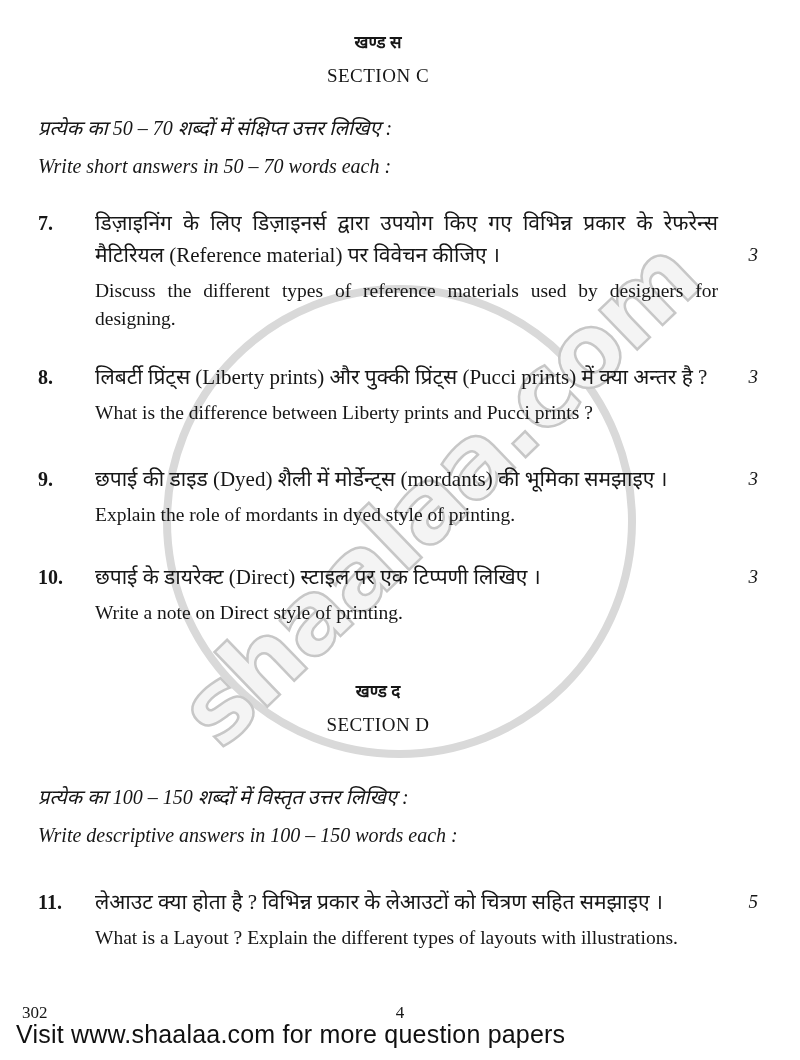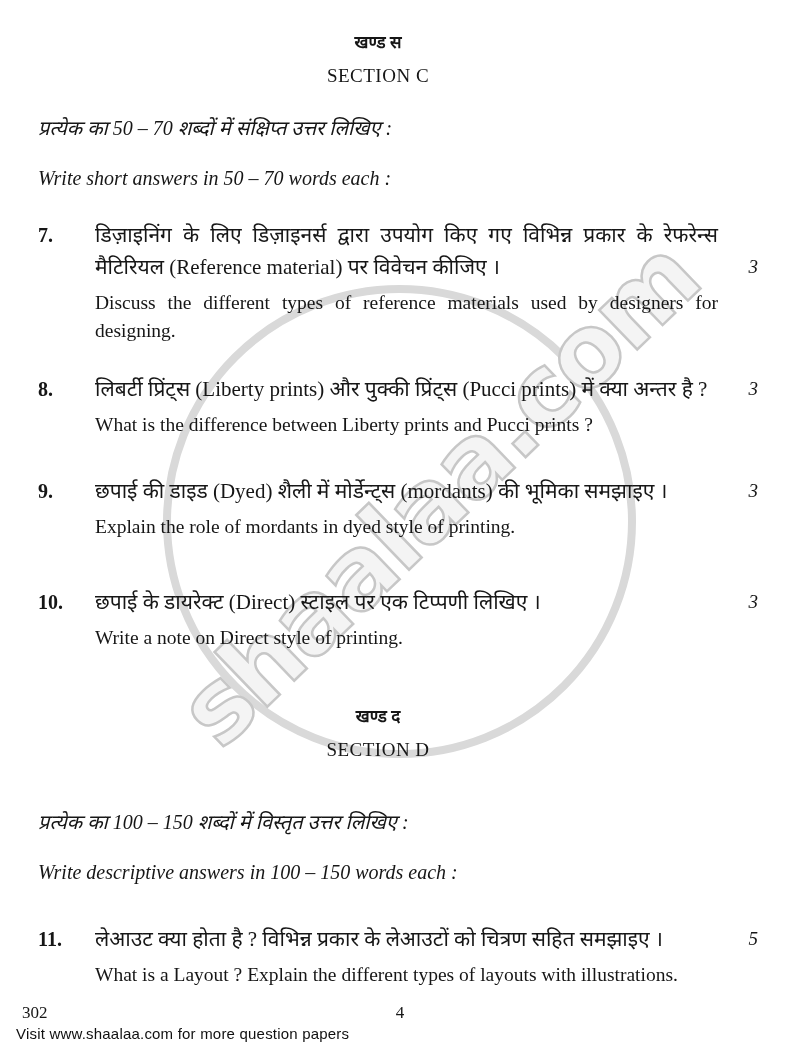--- a/index.html
+++ b/index.html
@@ -52,28 +52,28 @@
   .section-head { width: 680px; text-align: center; }
   .section-head .hi {
     font-weight: bold; font-size: 17px; line-height: 26px;
   }
   .section-head .en {
     font-weight: normal; font-size: 19px; line-height: 26px;
     margin-top: 7px; letter-spacing: 0.5px;
   }
   .inst { font-style: italic; font-size: 20px; line-height: 30px; }
   .inst.hi { margin-top: 24px; }
-  .inst.en { margin-top: 20px; }
+  .inst.en { margin-top: 8px; }
   #inst-d-hi { margin-top: 44px; }
 
   .q { display: flex; }
   .q-7  { margin-top: 26px; }
   .q-8  { margin-top: 28px; }
   .q-9  { margin-top: 36px; }
-  .q-10 { margin-top: 45px; }
+  .q-10 { margin-top: 32px; }
   .q-11 { margin-top: 36px; }
   .qnum {
     width: 57px;
     font-weight: bold; font-size: 20px; line-height: 32px;
   }
   .qbody { width: 663px; }
   .qrow { display: flex; }
   .qhindi {
     width: 623px;
     font-size: 21px; line-height: 32px;
@@ -101,21 +101,21 @@
     font-size: 17px; line-height: 18px;
   }
   .page-num {
     position: absolute; left: 0; top: 1004px; width: 800px;
     text-align: center;
     font-size: 17px; line-height: 18px;
   }
   .promo {
     position: absolute; left: 16px; top: 1021px;
     font-family: "Liberation Sans", "DejaVu Sans", sans-serif;
-    font-size: 15px; line-height: 26px;
+    font-size: 25px; line-height: 26px;
     color: #101010;
     letter-spacing: 0.2px;
   }
 </style>
 </head>
 <body>
 
 <div class="page">
 
   <div class="wm-ring"></div>

